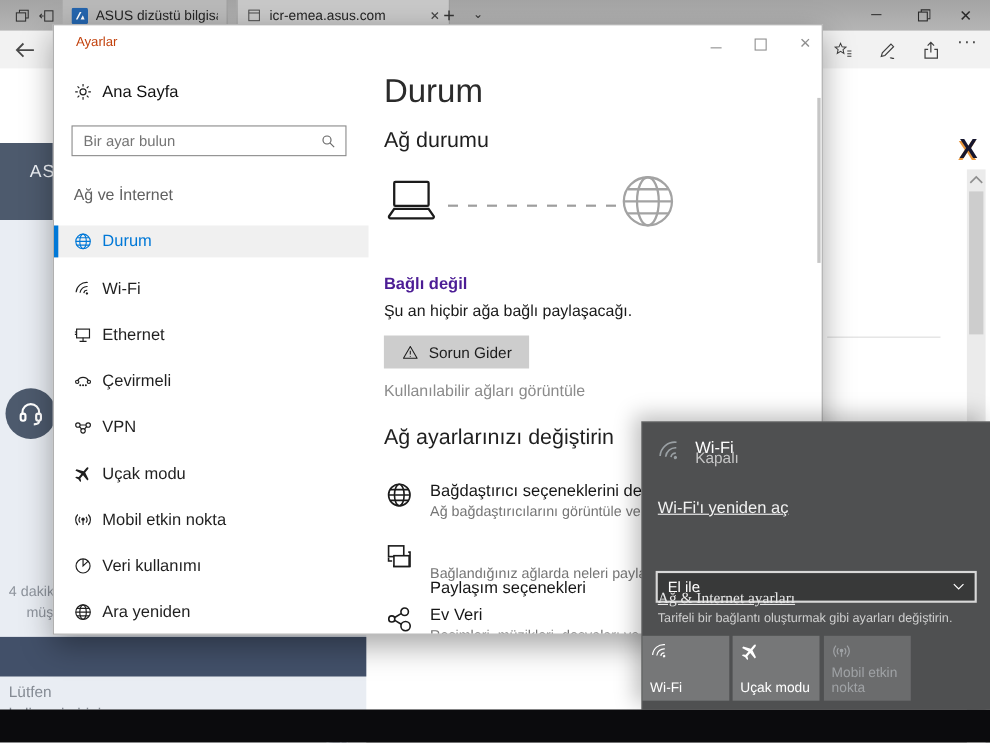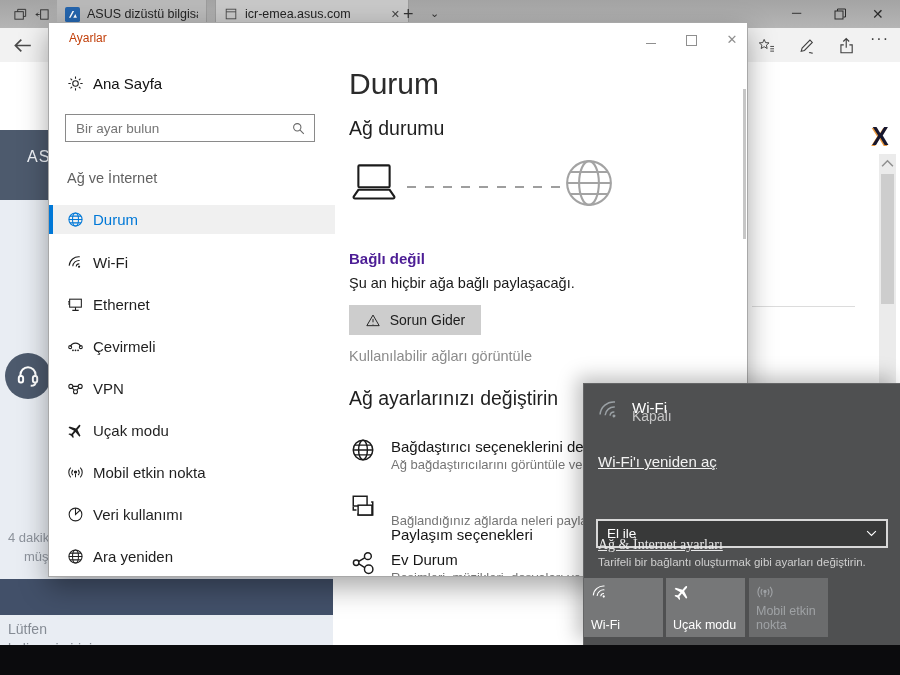--- a/index.html
+++ b/index.html
@@ -352,21 +352,21 @@
     </div>
     <div class="abs" style="left:301px;top:527px;">
       <span class="abs li-ic">
         <svg width="26" height="26" viewBox="0 0 16 16" fill="none" stroke="currentColor" stroke-width="0.9">
             <circle cx="11" cy="3.8" r="2.1"></circle>
             <circle cx="11.5" cy="11.8" r="2.6"></circle>
             <circle cx="3.8" cy="7.8" r="1.7"></circle>
             <path d="M5.4 7L9 4.8M5.5 8.6l3.6 2.2"></path>
           </svg>
         </span>
-      <span class="abs li-title" style="left:41px;top:1px;white-space:nowrap;">Ev Durum</span>
+      <span class="abs li-title" style="left:41px;top:1px;white-space:nowrap;">Ev Veri</span>
       <span class="abs li-sub" style="left:41px;top:20px;">Resimleri, müzikleri, dosyaları ve yazıcıl</span>
     </div>
   </div>
 
   <div class="abs flyout">
     <span class="abs" style="left:13px;top:14px;color:#9aa0a4;">
       <svg width="24" height="24" viewBox="0 0 16 16" style="transform:rotate(-40deg)" fill="none" stroke="currentColor">
           <path d="M1.5 6.5a9 9 0 0 1 13 0M3.8 9a6 6 0 0 1 8.4 0M6.1 11.3a2.8 2.8 0 0 1 3.8 0"></path>
           <circle cx="8" cy="13.2" r="1" fill="currentColor" stroke="none"></circle>
         </svg>

